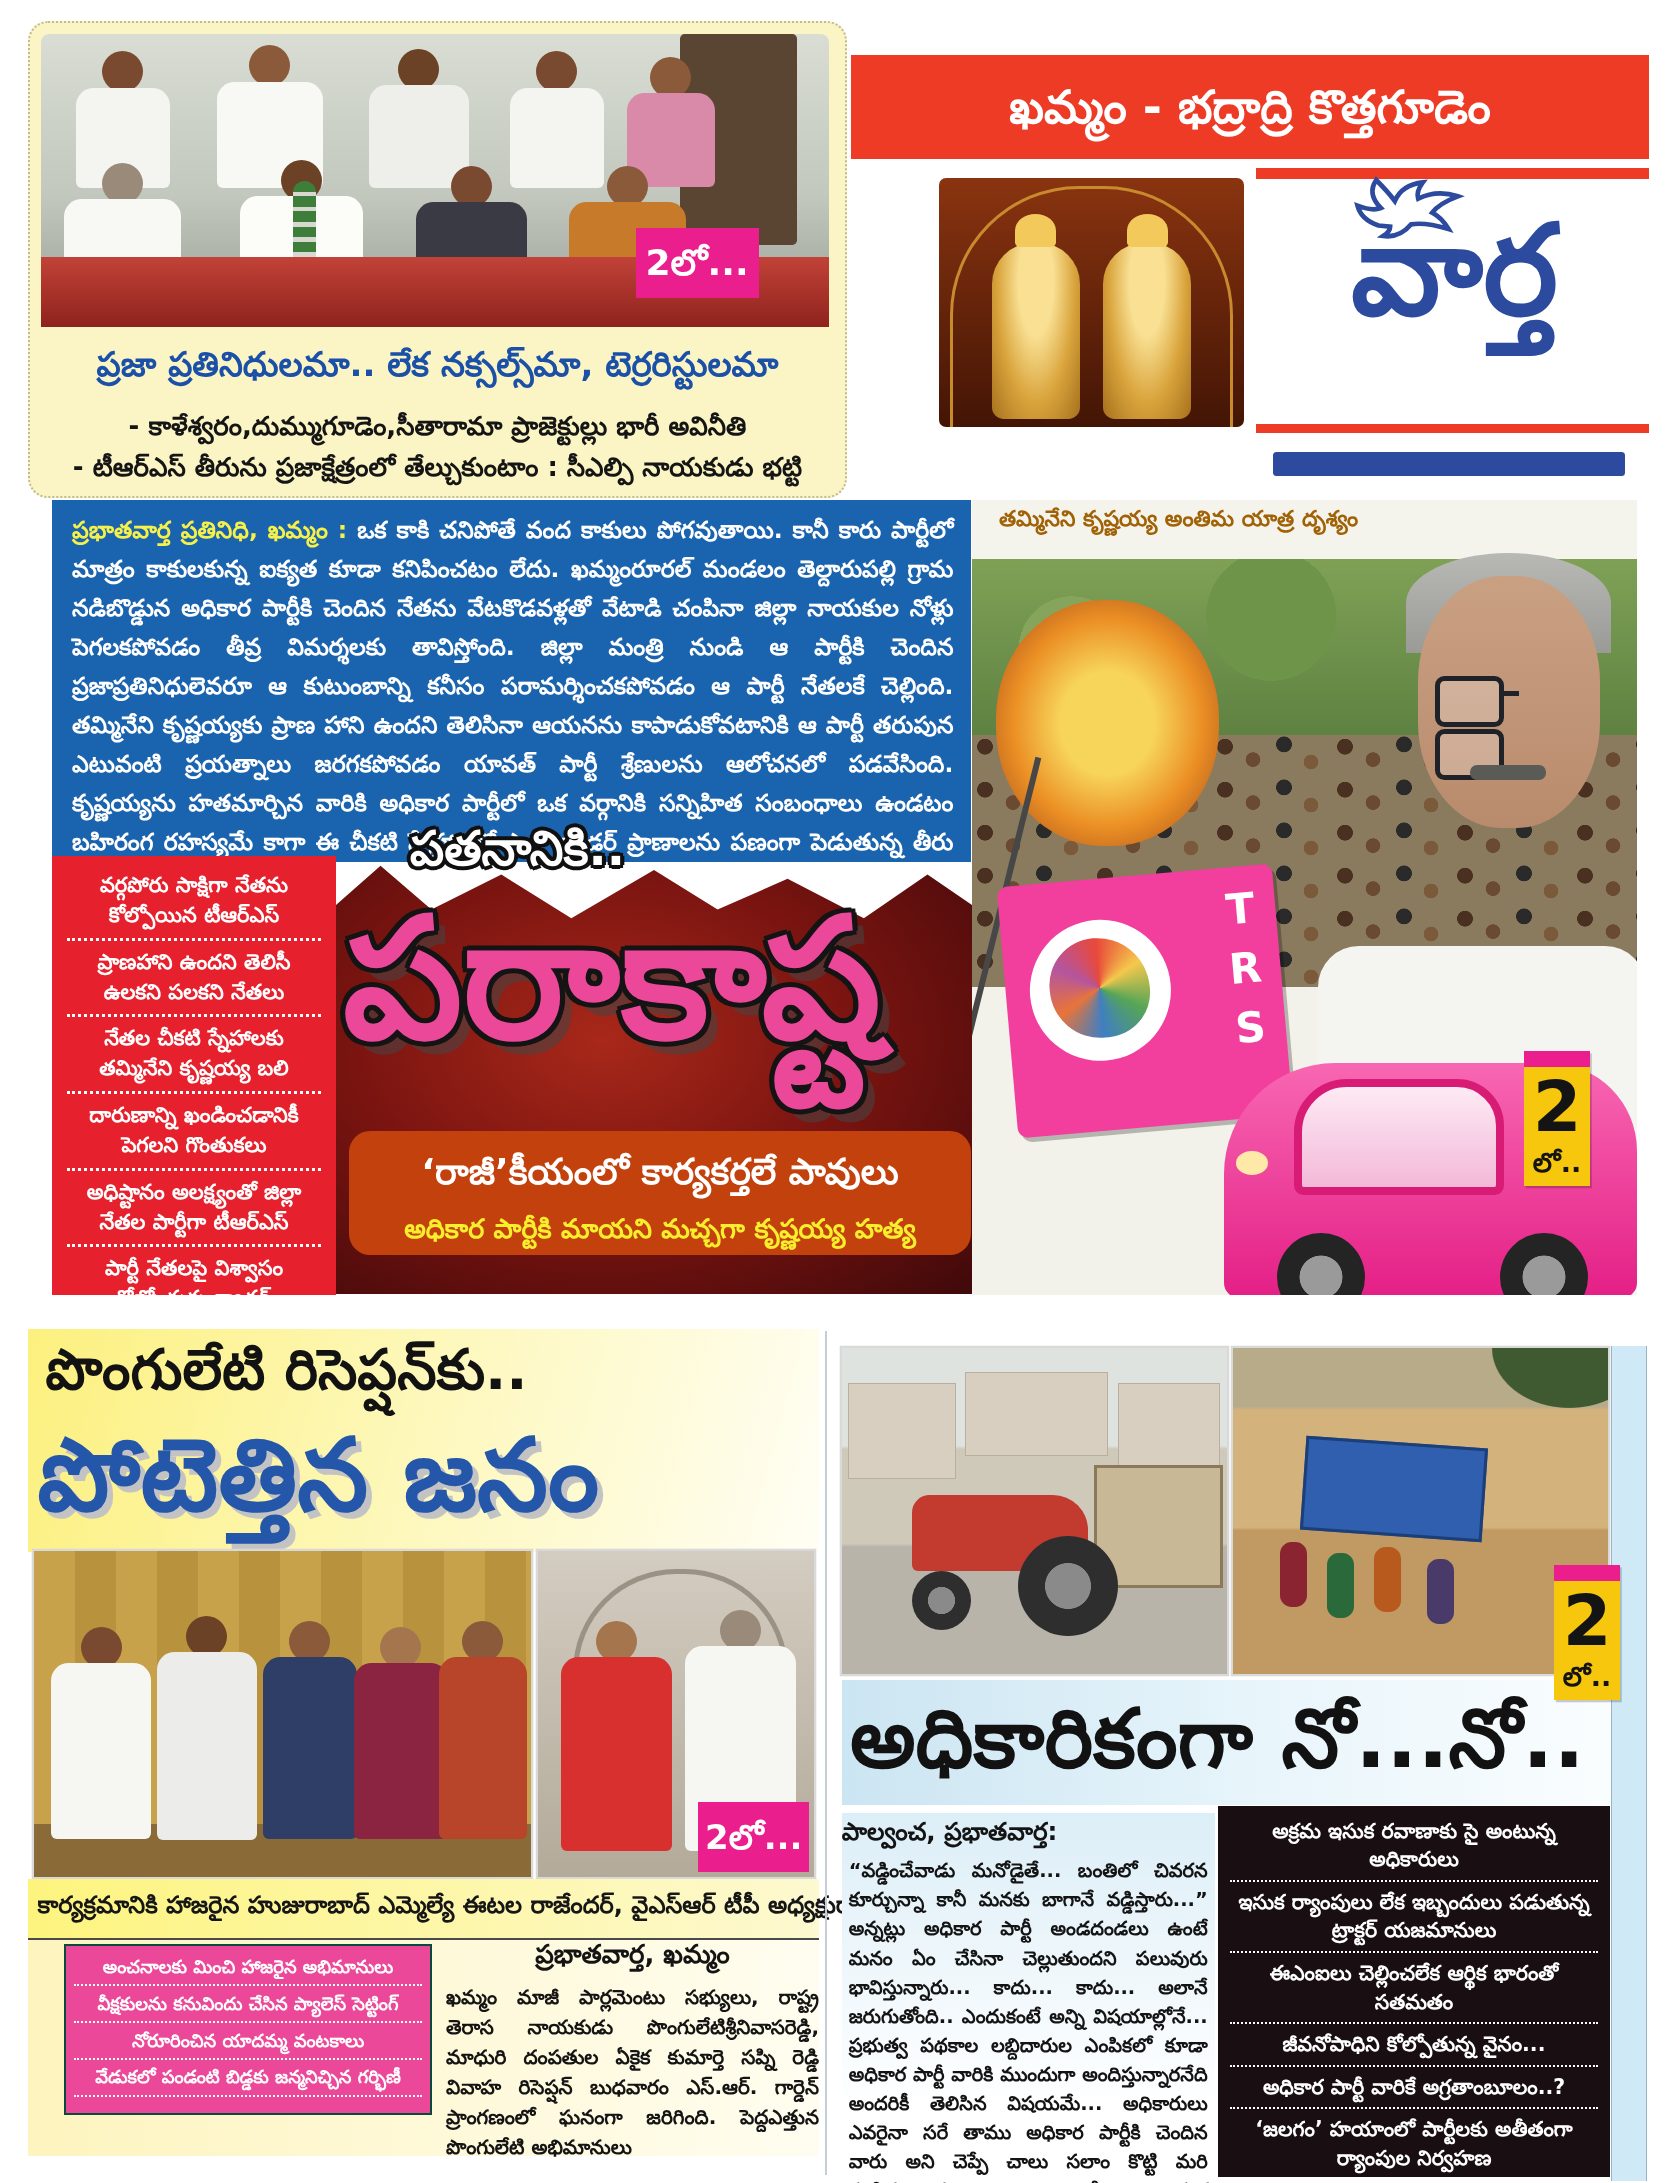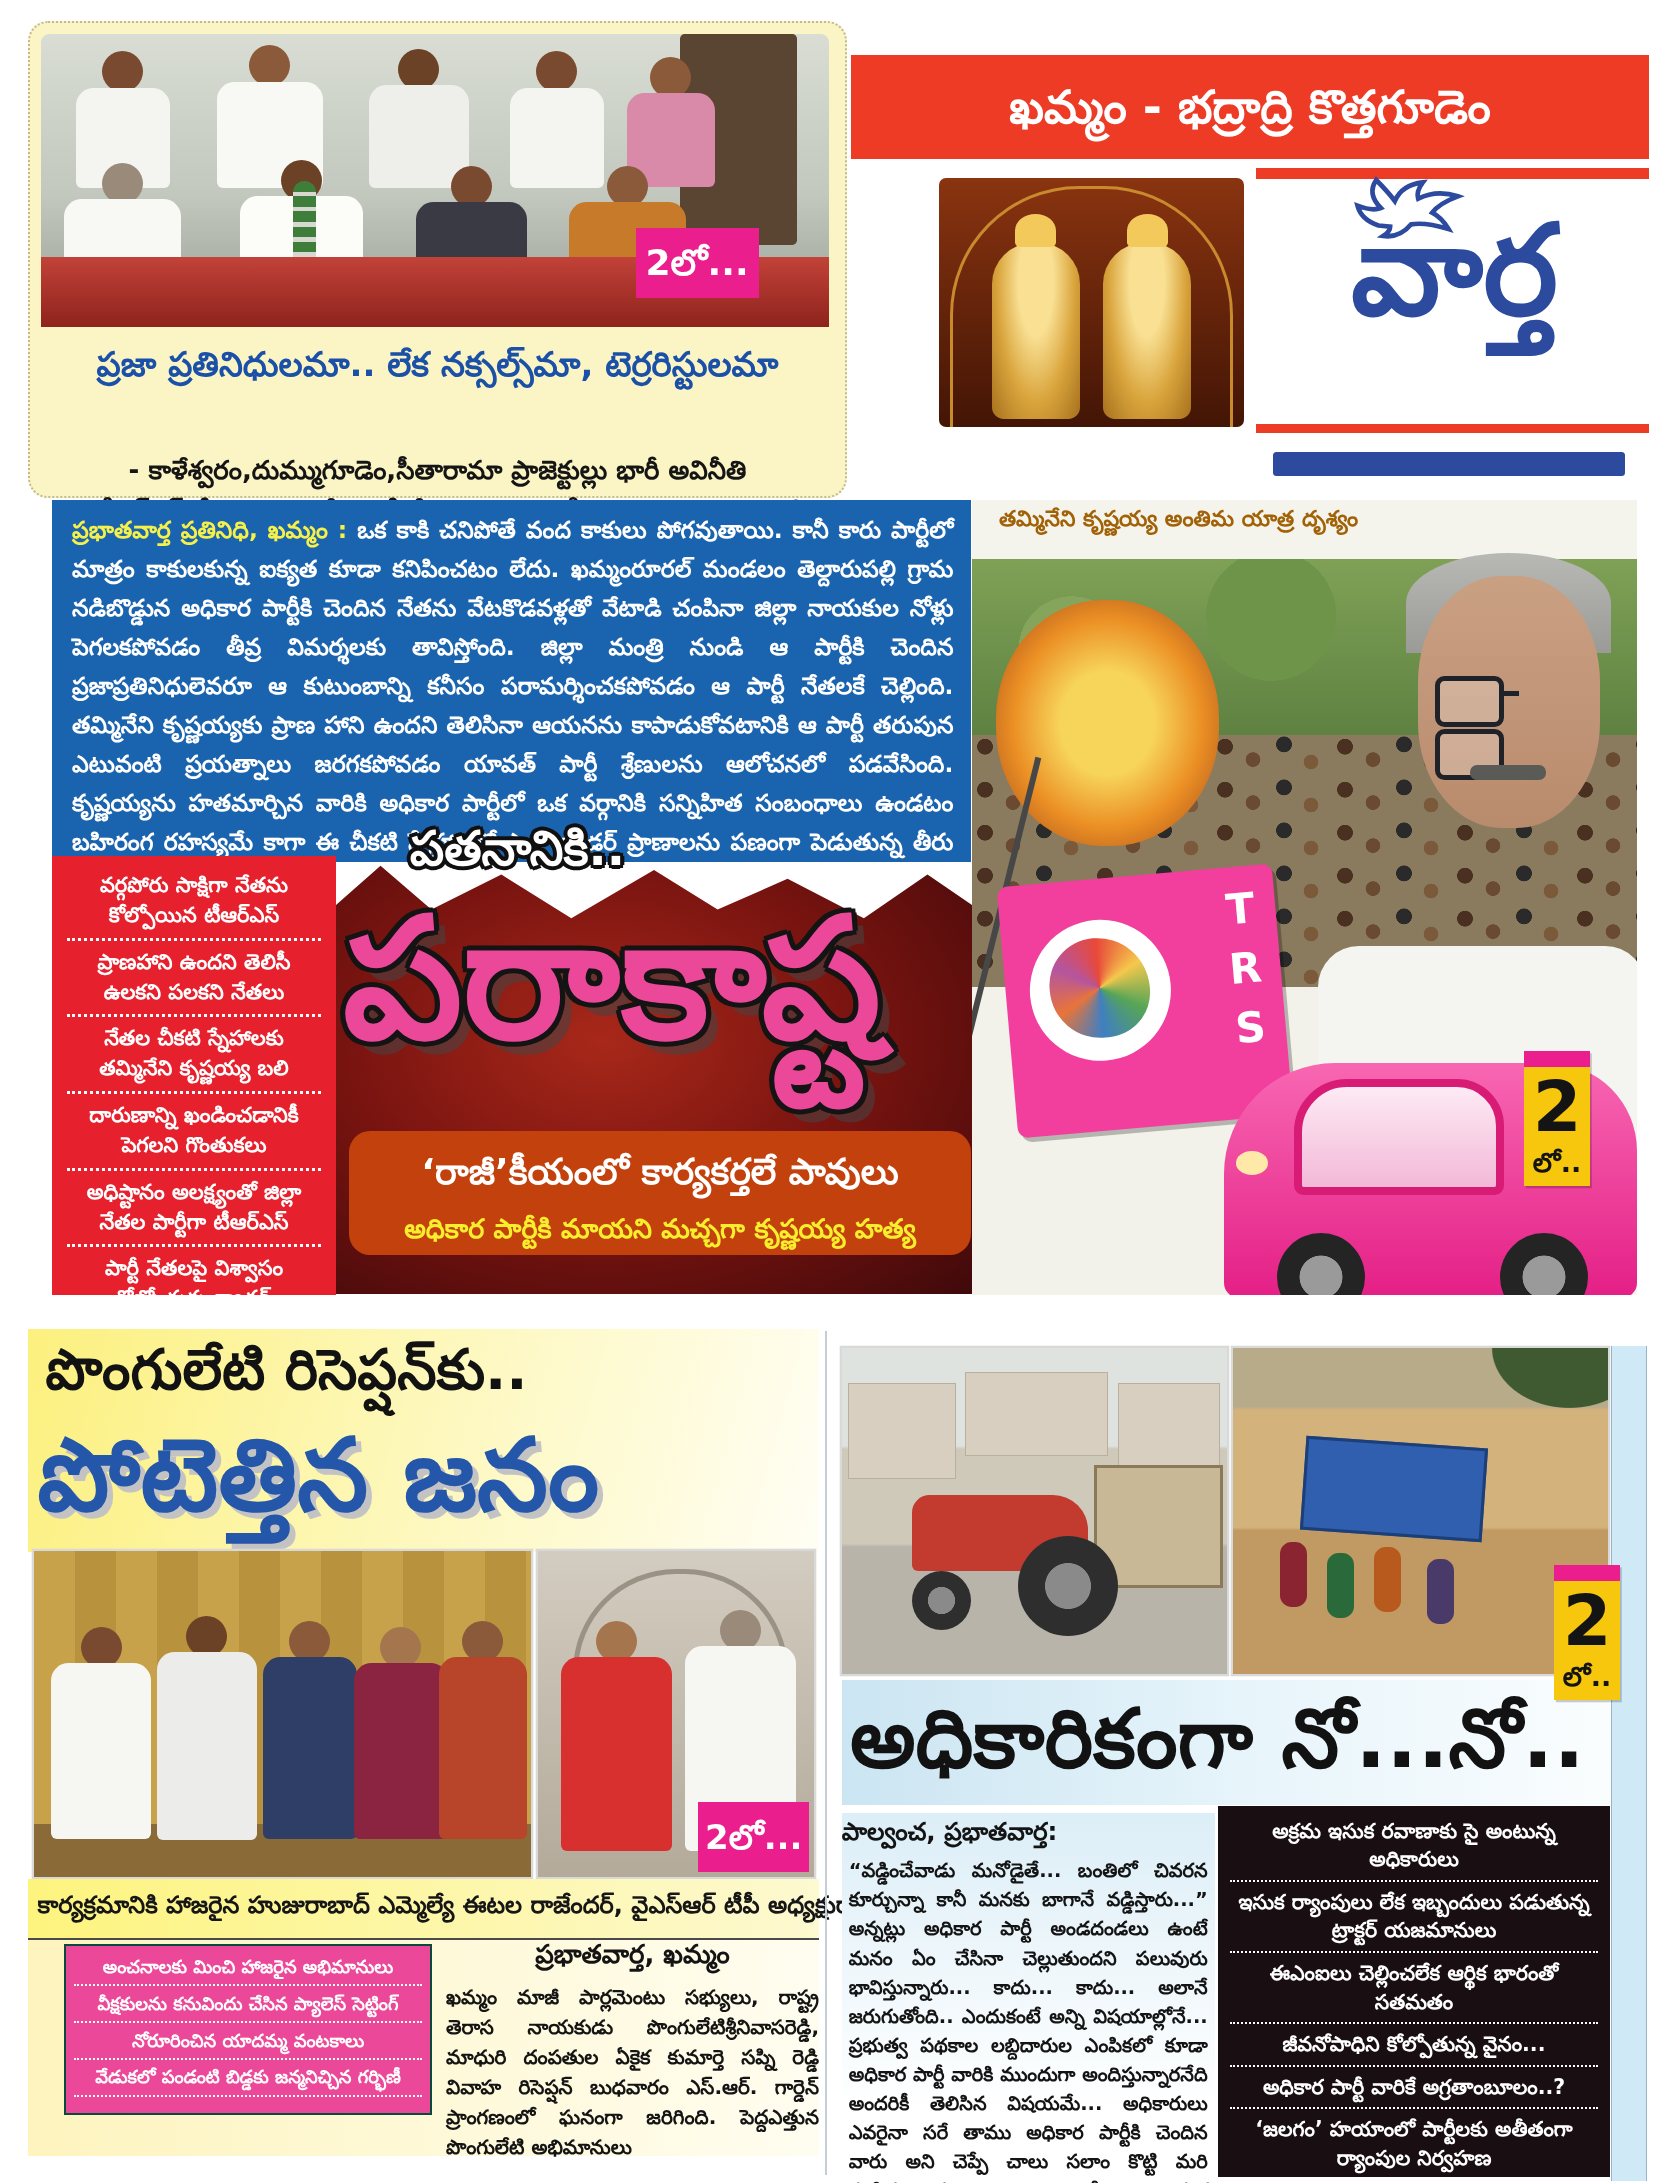--- a/index.html
+++ b/index.html
@@ -18,21 +18,21 @@
   .person::before{content:"";display:block;width:var(--hw,41px);height:var(--hw,41px);
       border-radius:50%;background:var(--skin,#8a5a3a);margin:0 auto;}
   .person::after{content:"";display:block;width:var(--bw,88px);height:var(--bh,70px);
       border-radius:17.6px 17.6px 5.9px 5.9px;background:var(--shirt,#f2f2ee);margin:-4.7px auto 0 auto;}
   .garland{left:252px;top:147px;width:23.5px;height:111px;background:
       repeating-linear-gradient(#3f7d3a 0 10.6px,#d8d8d0 10.6px 15.2px);border-radius:11.7px;}
   .badge-pink{background:#ea1e8c;color:#fff;font-weight:bold;text-align:center;}
   .badge-a{right:70px;bottom:29px;width:123px;height:70px;font-size:36px;line-height:70px;}
   .box-a-headline{left:17.6px;right:17.6px;top:321px;text-align:center;font-weight:bold;
       font-size:34px;color:#1b50a8;}
-  .box-a-sub{left:17.6px;right:17.6px;text-align:center;font-weight:bold;font-size:26px;color:#151515;margin-top:44px;}
+  .box-a-sub{left:17.6px;right:17.6px;text-align:center;font-weight:bold;font-size:26px;color:#151515;}
 
   
   .masthead{left:851px;top:21px;width:798px;height:473px;background:#ffffff;}
   .mast-title{left:0;top:34px;width:100%;height:104px;background:#ee3b26;color:#ffffff;
       font-weight:bold;font-size:46px;text-align:center;line-height:104px;}
   .deity-box{left:88px;top:157px;width:305px;height:249px;border-radius:7px;
       background:linear-gradient(180deg,#8a3410,#431505);overflow:hidden;}
   .deity-arch{left:10.6px;top:8.2px;right:10.6px;bottom:0;border:3.5px solid #c98a2e;
       border-bottom:none;border-radius:129px 129px 0 0;}
   .deity{top:65px;width:88px;height:176px;border-radius:41px 41px 11.7px 11.7px;

